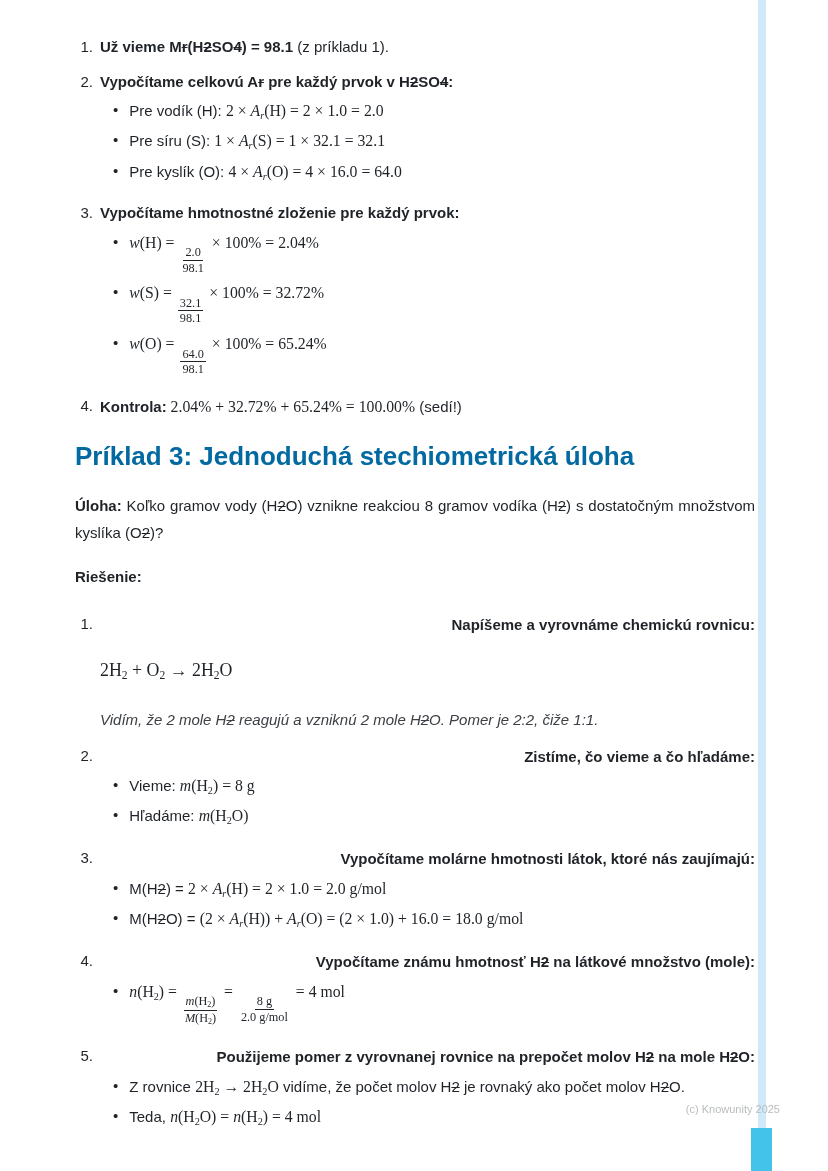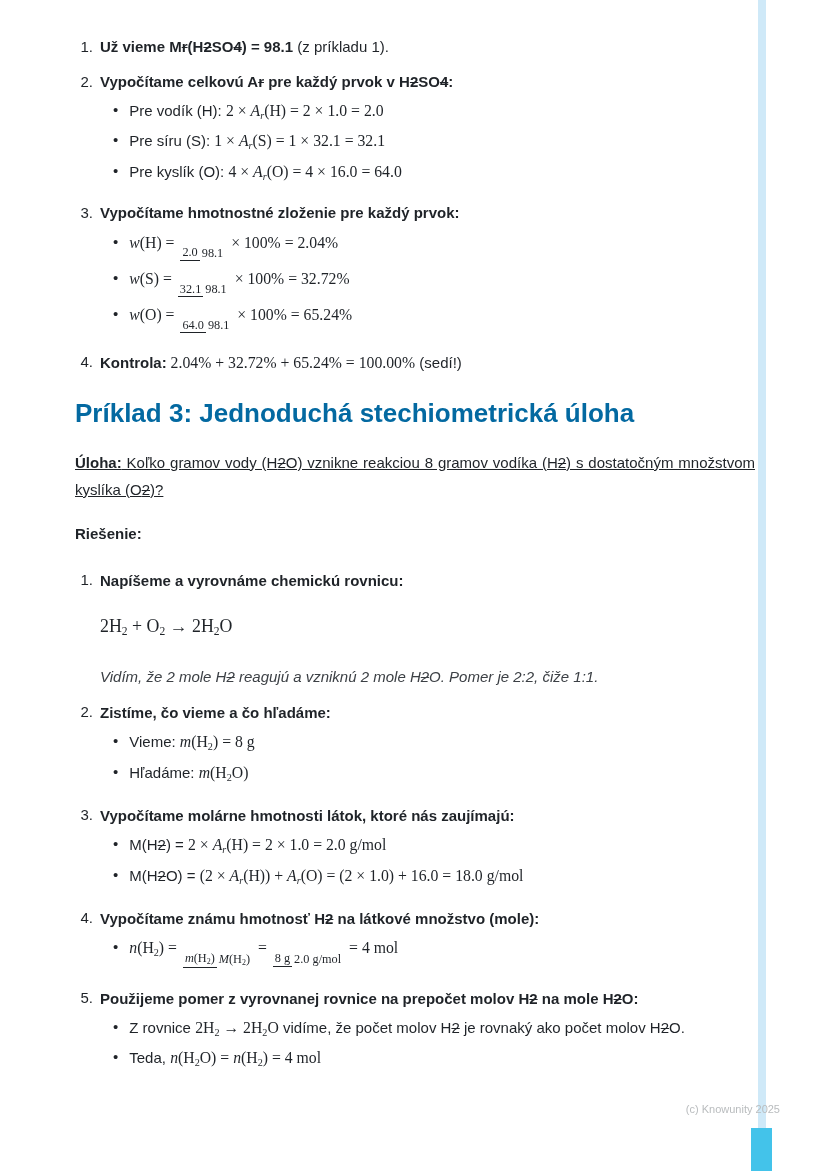--- a/index.html
+++ b/index.html
@@ -18,21 +18,21 @@
   
   .f-b  { font-weight: 700; }
   .f-i  { font-style: italic; }
   .f-st { text-decoration: line-through; }
   .f-m  { font-family: "Liberation Serif", "DejaVu Serif", serif; font-size: 1.05em; }
   .f-mi { font-family: "Liberation Serif", "DejaVu Serif", serif; font-style: italic; font-size: 1.05em; }
   .f-sub { font-size: 0.68em; vertical-align: -0.3em; }
 
   
   .frac {
-    display: inline-flex; align-items: center;
+    display: inline-flex; flex-direction: column; align-items: center;
     vertical-align: -0.75em; font-size: 0.78em; line-height: 1.15;
     margin: 0 2px; font-family: "Liberation Serif", "DejaVu Serif", serif; justify-content: space-between;
   }
   .fr-num { border-bottom: 1px solid currentColor; padding: 0 2px; }
   .fr-den { padding: 0 2px; }
 
   
   .oitem { display: flex; margin: 0 0 12px 0; }
   .onum  { flex: none; width: 18px; text-align: right; margin-right: 7px; line-height: 1.5; }
   .obody { flex: 1; min-width: 0; }
@@ -41,28 +41,28 @@
   
   .bullets { margin-top: 6px; }
   .bitem { display: flex; margin: 6px 0; }
   .bdot  { flex: none; margin-left: 13px; margin-right: 11px; line-height: 1.5; }
   .btext { line-height: 1.5; min-width: 0; }
 
   .heading {
     font-size: 26px; line-height: 1.15; font-weight: 700;
     color: #0369a1; margin: 24px 0 20px 0;
   }
-  .para { line-height: 1.8; text-align: justify; margin: 0 0 20px 0; text-decoration: underline; }
+  .para { line-height: 1.8; text-align: justify; margin: 0 0 20px 0; }
   .solution-para { line-height: 1.5; margin: 2px 0 24px 0; }
 
   .equation { font-size: 17px; margin: 24px 0 26px 0; }
   .note { line-height: 1.55; color: #3c4045; margin: 0; }
 
   .main-list .oitem { margin-bottom: 13px; }
-  .main-list .otext { line-height: 1.55; }
+  .main-list .otext { line-height: 1.55; text-align: right; }
 
   
   .right-strip { position: absolute; top: 0; bottom: 0; right: 62px; width: 8px; background: #cfe9f8; }
   .corner-block { position: absolute; bottom: 0; right: 56px; width: 21px; height: 43px; background: #43c3ea; }
 
   .page-footer {
     position: absolute; right: 48px; bottom: 56px;
     font-size: 11px; color: #b9bcbe;
   }
 </style>

